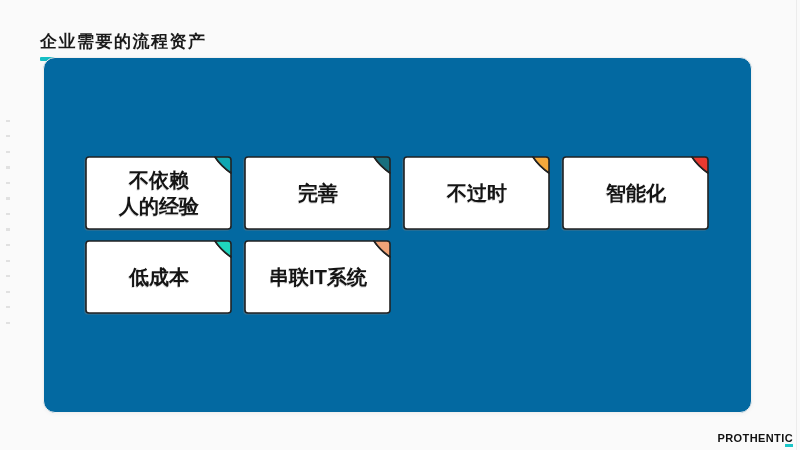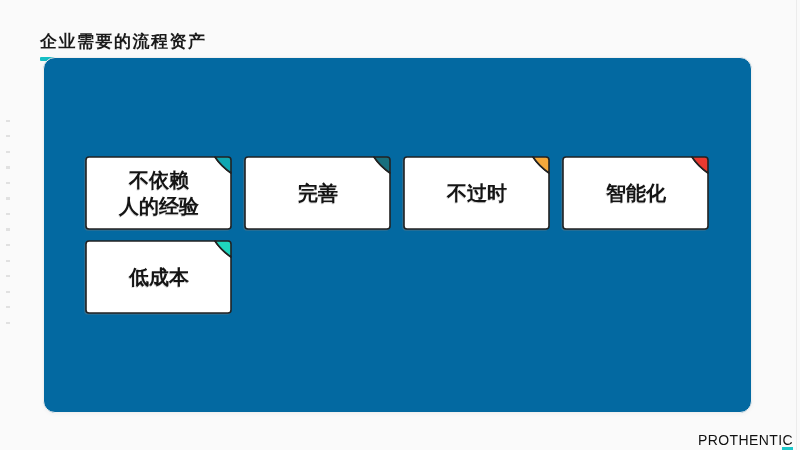--- a/index.html
+++ b/index.html
@@ -57,21 +57,21 @@
   .note-label {
     position: absolute; inset: 0;
     display: flex; align-items: center; justify-content: center;
     font-size: 20px; font-weight: 800; color: #141414;
     text-align: center; line-height: 1.3; white-space: pre-line;
     text-shadow: -0.5px 1px 0 rgba(120,120,120,0.30);
   }
   
   .brand {
     position: absolute; right: 7px; top: 433px;
-    font-size: 14px; font-weight: 400; color: #111111;
+    font-size: 11px; font-weight: 700; color: #111111;
     letter-spacing: 0.4px; line-height: 1;
   }
   .brand-c {
     display: inline-block; line-height: 1;
     border-bottom: 3px solid #1cc6c8;
   }
 </style>
 </head>
 <body>
 
@@ -122,17 +122,24 @@
     </div>
 
     <div class="note">
       <svg viewBox="0 0 148 74">
         <path class="note-body" d="M 130 1 Q 136 10 146 17 L 146 70 Q 146 73 143 73 L 4 73 Q 1 73 1 70 L 1 4 Q 1 1 4 1 L 130 1 Z"></path>
         <path class="note-fold" d="M 130 1 L 143 1 Q 146 1 146 4 L 146 17 Q 136 10 130 1 Z" fill="#1fd6bd"></path>
       </svg>
       <div class="note-label">低成本</div>
     </div>
 
+    <div class="note">
+      <svg viewBox="0 0 148 74">
+        <path class="note-body" d="M 130 1 Q 136 10 146 17 L 146 70 Q 146 73 143 73 L 4 73 Q 1 73 1 70 L 1 4 Q 1 1 4 1 L 130 1 Z"></path>
+        <path class="note-fold" d="M 130 1 L 143 1 Q 146 1 146 4 L 146 17 Q 136 10 130 1 Z" fill="#f2a478"></path>
+      </svg>
+      <div class="note-label">串联IT系统</div>
+    </div>
 
   </div>
 </main>
 
 <footer class="brand"><span>PROTHENTI</span><span class="brand-c">C</span></footer>
 
 </body></html>

